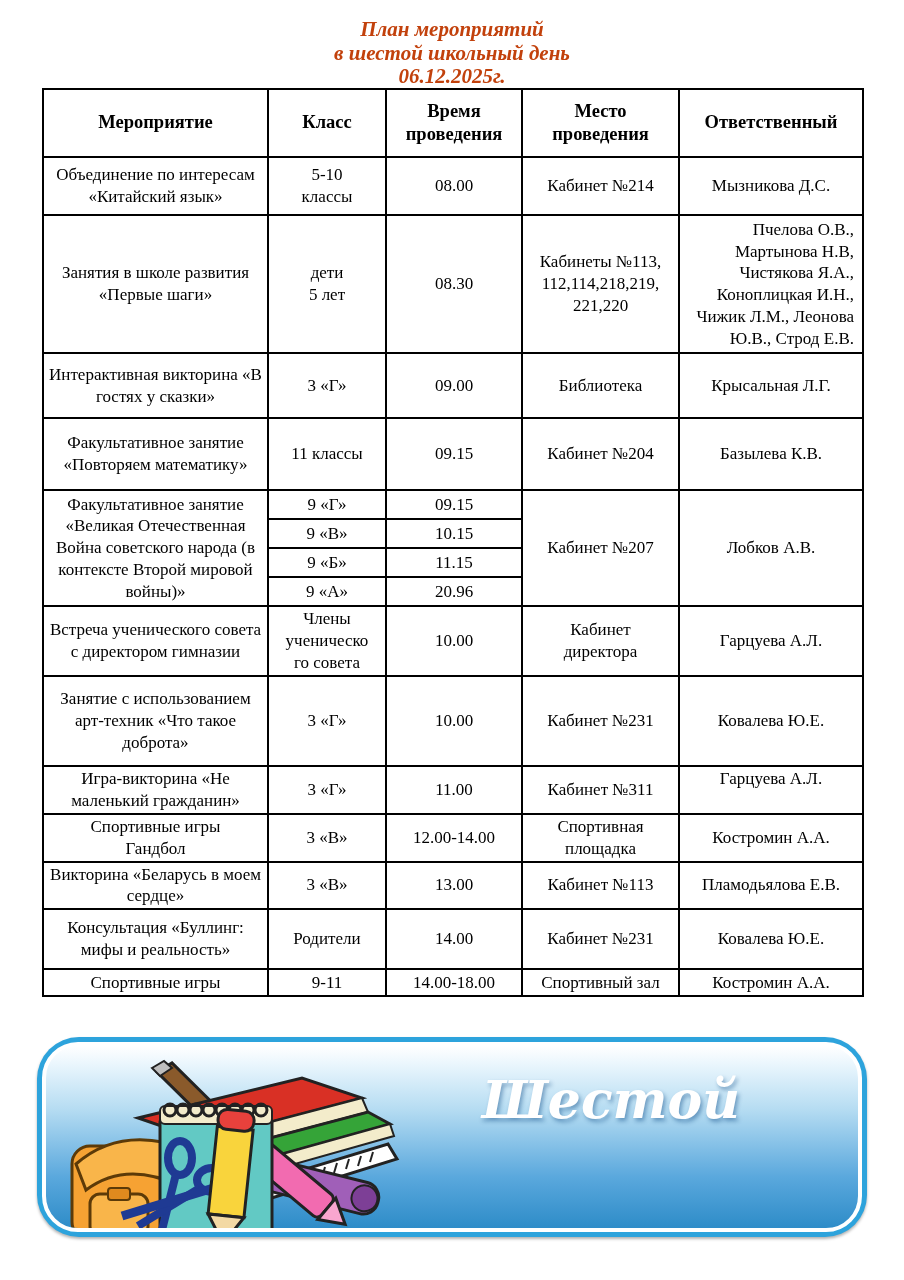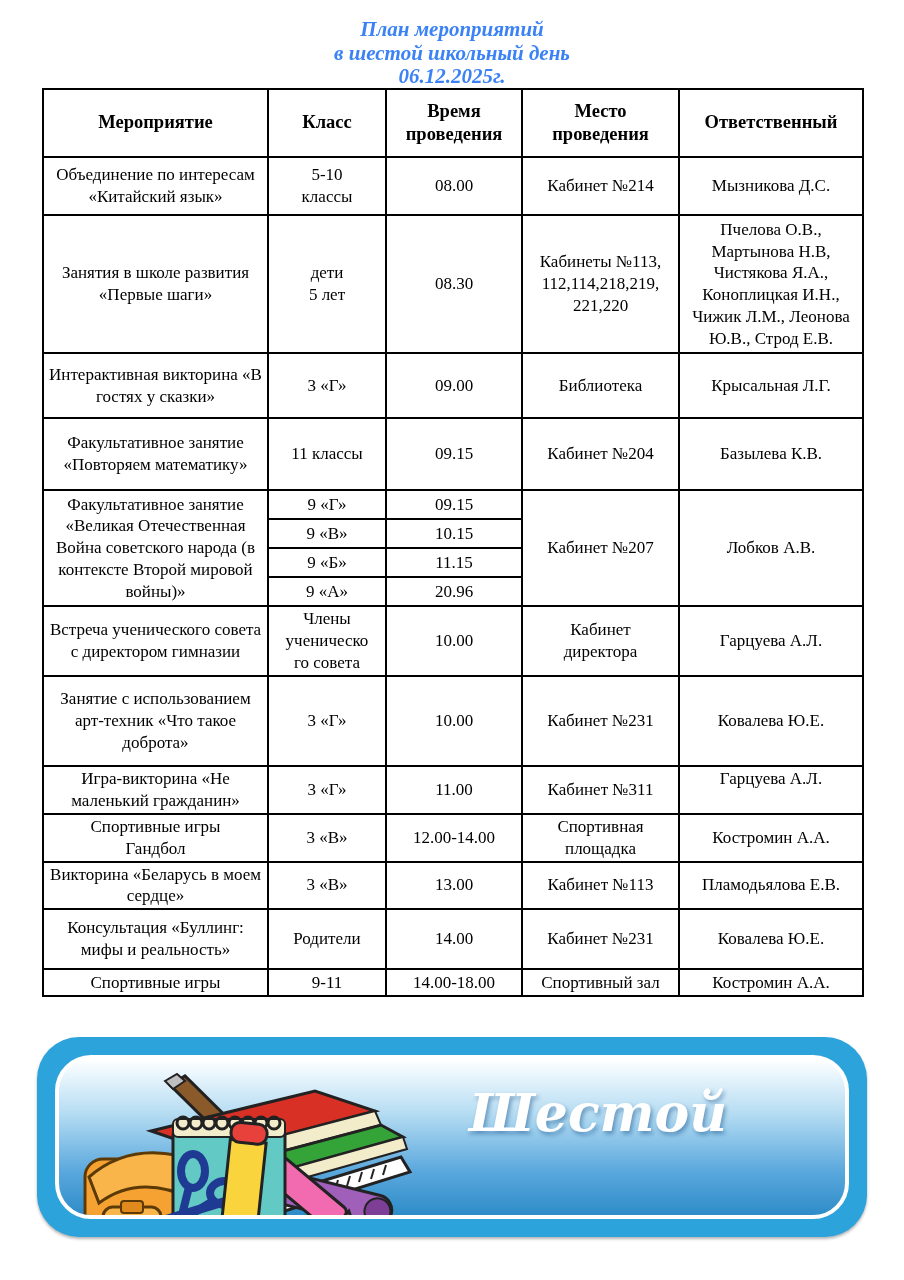--- a/index.html
+++ b/index.html
@@ -3,42 +3,42 @@
 <meta charset="utf-8">
 <style>
   html,body{margin:0;padding:0;background:#ffffff;}
   .page{
     position:relative;width:904px;height:1280px;background:#ffffff;
     font-family:"Liberation Serif",serif;color:#000;overflow:hidden;
   }
   
   .doc-title{
     position:absolute;top:18px;left:0;width:904px;text-align:center;
-    color:#3b82f6;font-weight:bold;font-style:italic;font-size:21px;line-height:1.13;
+    color:#c2410c;font-weight:bold;font-style:italic;font-size:21px;line-height:1.13;
   }
   
   table.schedule{
     position:absolute;left:42px;top:88px;width:820px;
     border-collapse:collapse;table-layout:fixed;
   }
   table.schedule th, table.schedule td{
     border:2px solid #000;text-align:center;vertical-align:middle;
     padding:1px 4px;font-size:17px;line-height:1.28;white-space:pre-line;
     overflow:hidden;
   }
   table.schedule th{font-size:18.5px;font-weight:bold;line-height:1.25;}
   
   .note{
     position:absolute;top:995px;left:42px;width:806px;text-align:right;
     color:#1FA9E2;font-size:19px;
   }
   
   .banner{
     position:absolute;left:37px;top:1037px;width:830px;height:200px;
-    background:#2DA3DC;border-radius:42px;padding:18px;box-sizing:border-box;
+    background:#2DA3DC;border-radius:42px;padding:5px;box-sizing:border-box;
     box-shadow:0 2px 3px rgba(0,0,0,.3);
   }
   .banner-inner{
     width:100%;height:100%;border-radius:36px;border:4px solid #ffffff;
     box-sizing:border-box;position:relative;overflow:hidden;
     background:linear-gradient(180deg,#ffffff 0%,#eaf6fd 10%,#b5dcf2 35%,#5aa8dd 72%,#2E8CC8 100%);
   }
   .banner-art{position:absolute;left:14px;top:12px;}
   .banner-text{
     position:absolute;right:22px;top:28px;width:450px;text-align:center;
@@ -86,21 +86,21 @@
         <td>Мызникова Д.С.</td>
       </tr>
       <tr style="height:138px">
         <td>Занятия в школе развития «Первые шаги»</td>
         <td>дети
 5 лет</td>
         <td>08.30</td>
         <td>Кабинеты №113,
 112,114,218,219,
 221,220</td>
-        <td style="padding:1px 8px;">Пчелова О.В., Мартынова Н.В, Чистякова Я.А., Коноплицкая И.Н., Чижик Л.М., Леонова Ю.В., Строд Е.В.</td>
+        <td style="padding:1px 8px;text-align:right;">Пчелова О.В., Мартынова Н.В, Чистякова Я.А., Коноплицкая И.Н., Чижик Л.М., Леонова Ю.В., Строд Е.В.</td>
       </tr>
       <tr style="height:65px">
         <td>Интерактивная викторина «В гостях у сказки»</td>
         <td>3 «Г»</td>
         <td>09.00</td>
         <td>Библиотека</td>
         <td>Крысальная Л.Г.</td>
       </tr>
       <tr style="height:72px">
         <td>Факультативное занятие «Повторяем математику»</td>

